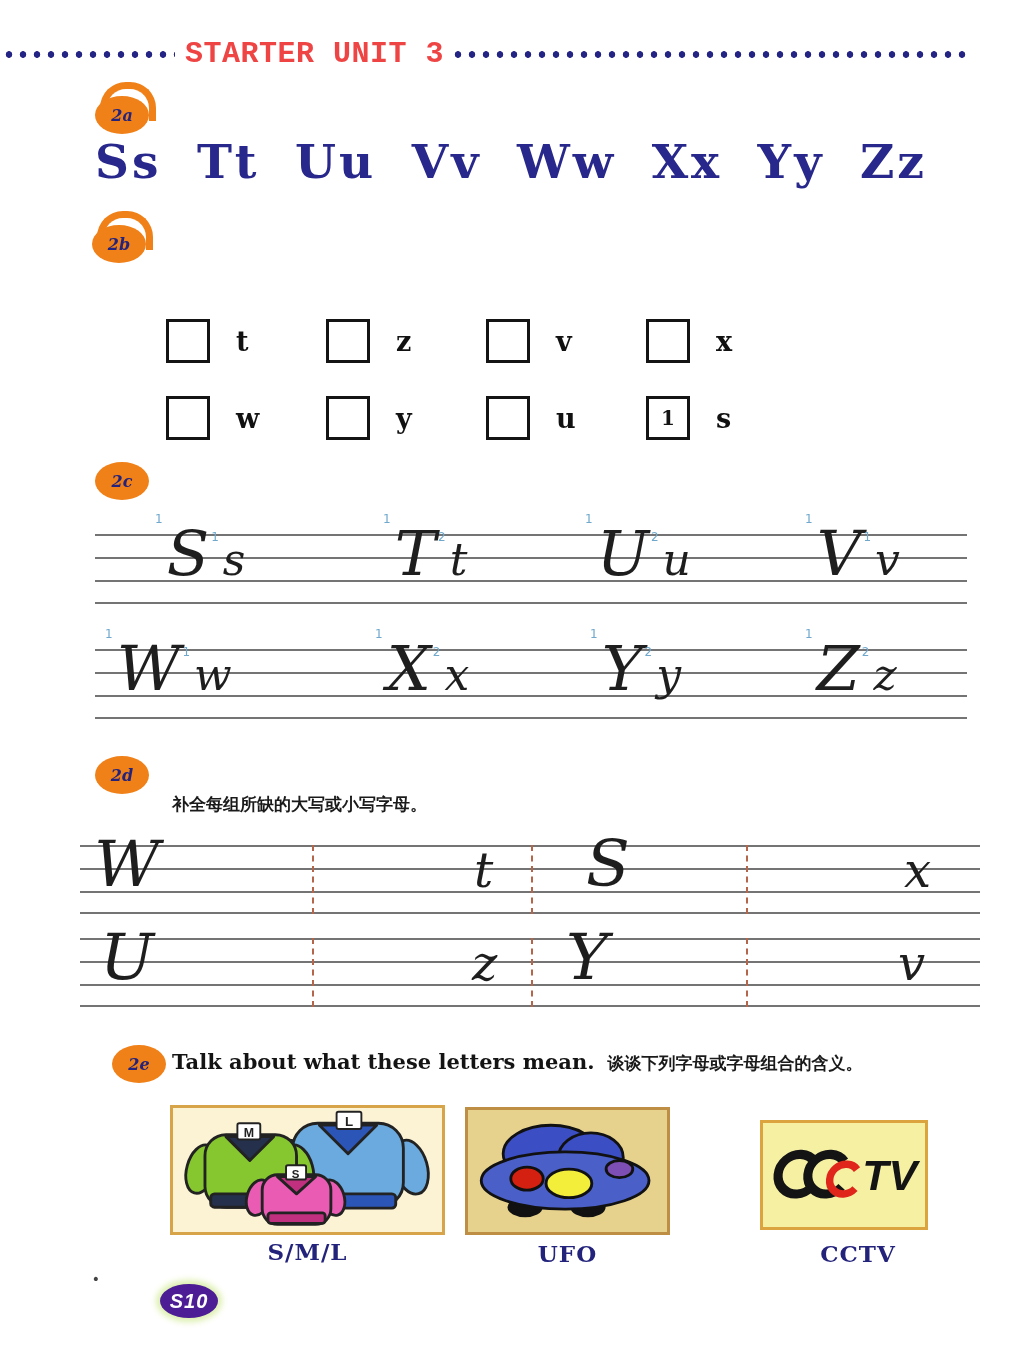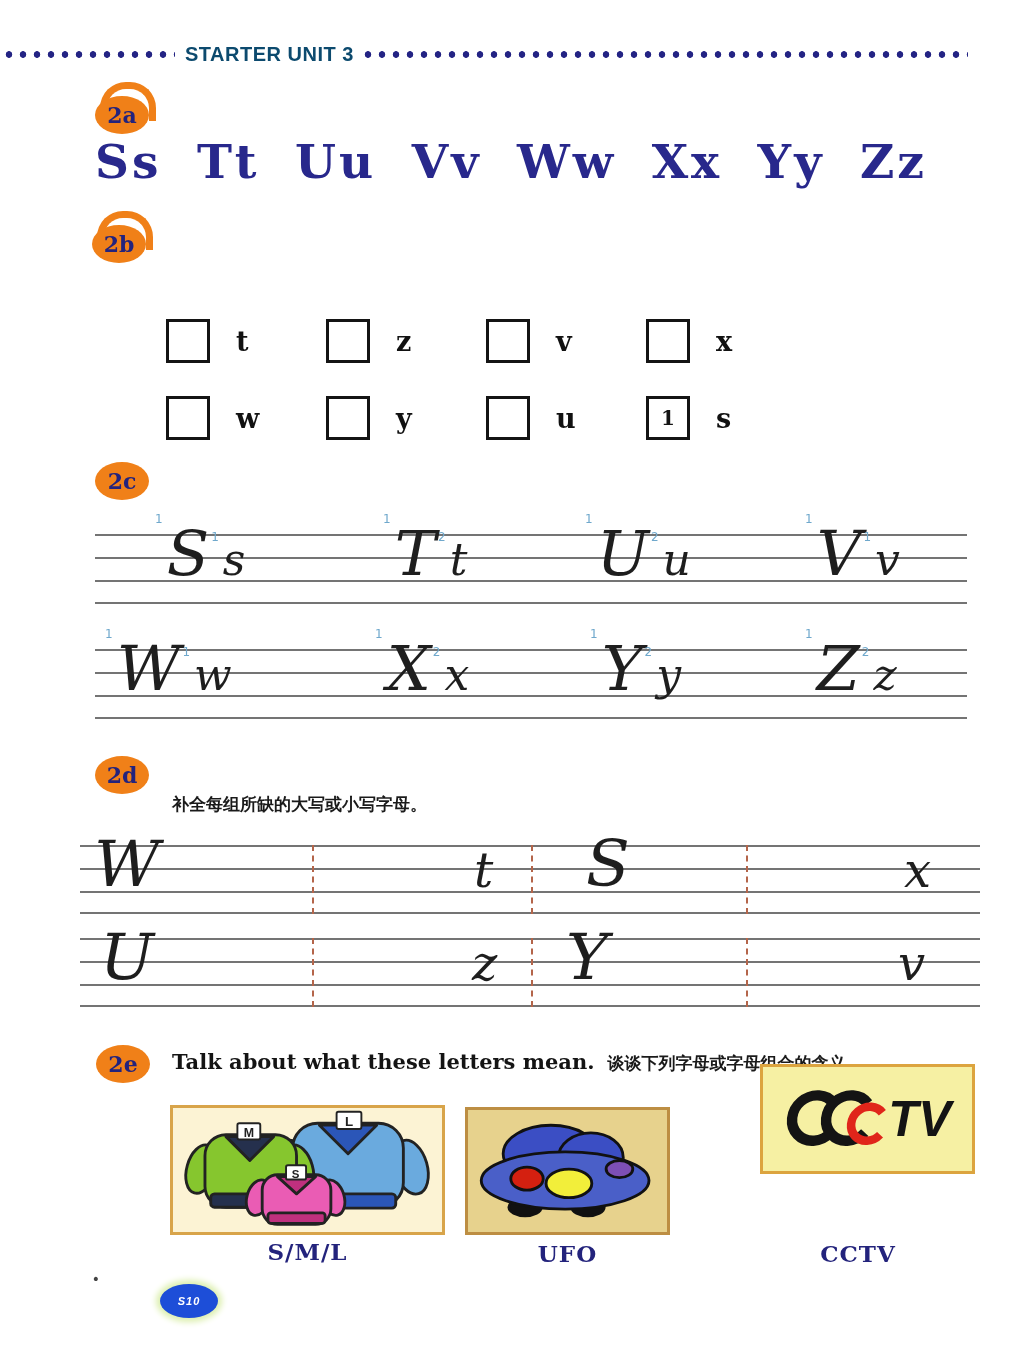--- a/index.html
+++ b/index.html
@@ -5,31 +5,31 @@
   html,body{margin:0;padding:0;background:#ffffff;}
   .page{position:relative;width:1024px;height:1364px;background:#ffffff;overflow:hidden;
         font-family:"DejaVu Serif",serif;color:#151515;}
 
   
   .header{position:absolute;top:40px;left:0;width:1024px;height:28px;display:flex;align-items:center;}
   .dots{height:9px;background-image:radial-gradient(circle at 4px 4.5px,#242484 3px,transparent 3.6px);
         background-size:14px 9px;background-repeat:repeat-x;}
   .dots-left{width:170px;margin-left:5px;}
   .dots-right{flex:1;margin-right:56px;}
-  .header-title{color:#0c4a6e;font-family:Liberation Sans, sans-serif;font-weight:bold;
-                font-size:20px;letter-spacing:.5px;margin:0 10px;white-space:nowrap;}
+  .header-title{color:#ef4444;font-family:Liberation Mono, monospace;font-weight:bold;
+                font-size:30px;letter-spacing:.5px;margin:0 10px;white-space:nowrap;}
 
   
   .badge{position:absolute;width:54px;height:38px;background:#f08018;border-radius:50%;
          display:flex;align-items:center;justify-content:center;color:#23237d;font-weight:bold;
-         font-size:22px;z-index:2;}
+         font-style:italic;font-size:16px;z-index:2;}
   .badge.audio::before{content:"";position:absolute;top:-14px;left:5px;width:42px;height:32px;
          border:7px solid #f08018;border-bottom:none;border-top-left-radius:26px;border-top-right-radius:26px;}
   .b2a{left:95px;top:96px}.b2b{left:92px;top:225px}.b2c{left:95px;top:462px}
-  .b2d{left:95px;top:756px}.b2e{left:96px;top:1045px}
+  .b2d{left:95px;top:756px}.b2e{left:112px;top:1045px}
 
   
   .sec-line{position:absolute;white-space:nowrap;}
   .en{font-weight:bold;font-size:21px;color:#141414;}
   .zh{font-family:"DejaVu Sans",sans-serif;font-weight:bold;font-size:17px;color:#1a1a1a;margin-left:8px;}
   .zh-line{position:absolute;font-family:"DejaVu Sans",sans-serif;font-weight:bold;font-size:17px;color:#1a1a1a;}
   .t2a{left:172px;top:100px}.t2b{left:176px;top:230px}.zh2b{left:176px;top:266px}
   .t2c{left:170px;top:467px}.t2d{left:172px;top:759px}.zh2d{left:172px;top:793px}
   .t2e{left:172px;top:1049px}
 
@@ -69,30 +69,30 @@
   .dcap{font-size:64px;}
   .dsmall{font-size:48px;}
   .r1c1{left:14px;top:-13px}.r1c2{left:394px;top:1px}.r1c3{left:506px;top:-13px}.r1c4{left:824px;top:1px}
   .r2c1{left:20px;top:-13px}.r2c2{left:392px;top:1px}.r2c3{left:486px;top:-13px}.r2c4{left:818px;top:1px}
 
   
   .card{position:absolute;box-sizing:border-box;}
   .card svg{display:block;width:100%;height:100%;}
   .card1{left:170px;top:1105px;width:275px;height:130px;background:#fcf3d4;border:3px solid #d8a44a;}
   .card2{left:465px;top:1107px;width:205px;height:128px;background:#e7d28d;border:3px solid #bd8e43;}
-  .card3{left:760px;top:1064px;width:215px;height:110px;background:#f6f0a3;border:3px solid #dca43f;}
+  .card3{left:760px;top:1120px;width:168px;height:110px;background:#f6f0a3;border:3px solid #dca43f;}
   .card-label{position:absolute;text-align:center;color:#23237c;font-weight:bold;font-size:23px;letter-spacing:1px;}
   .lab1{left:170px;width:275px;top:1238px}
   .lab2{left:465px;width:205px;top:1240px}
   .lab3{left:760px;width:196px;top:1240px}
 
   
   .s10{position:absolute;left:160px;top:1284px;width:58px;height:34px;border-radius:50%;
-       background:#1d4ed8;box-shadow:0 0 6px 4px #dcefae;color:#ffffff;font-weight:bold;font-style:italic;
-       font-size:11px;display:flex;align-items:center;justify-content:center;letter-spacing:1px;
+       background:#4c1d95;box-shadow:0 0 6px 4px #dcefae;color:#ffffff;font-weight:bold;font-style:italic;
+       font-size:20px;display:flex;align-items:center;justify-content:center;letter-spacing:1px;
        font-family:"Liberation Sans",sans-serif;text-align:right;}
   .stray{position:absolute;left:92px;top:1260px;font-size:22px;font-weight:bold;color:#444;}
 </style>
 </head>
 <body>
 
 <div class="page">
 
   <div class="header">
     <div class="dots dots-left"></div>

